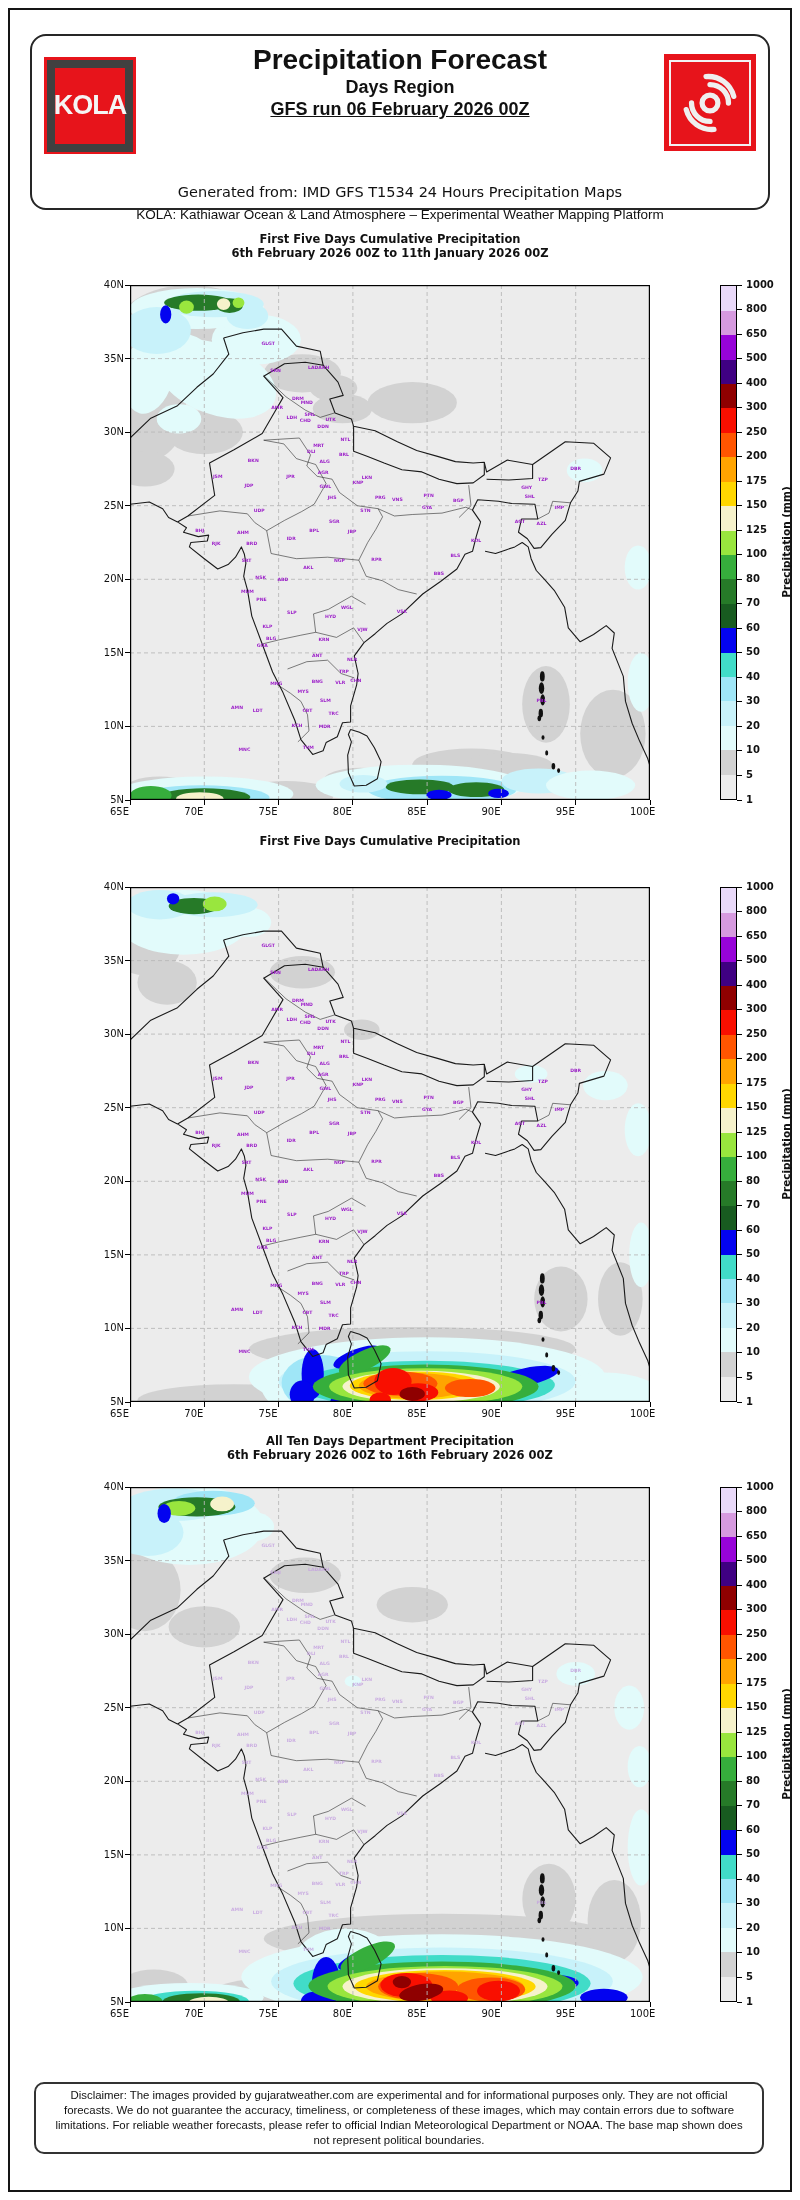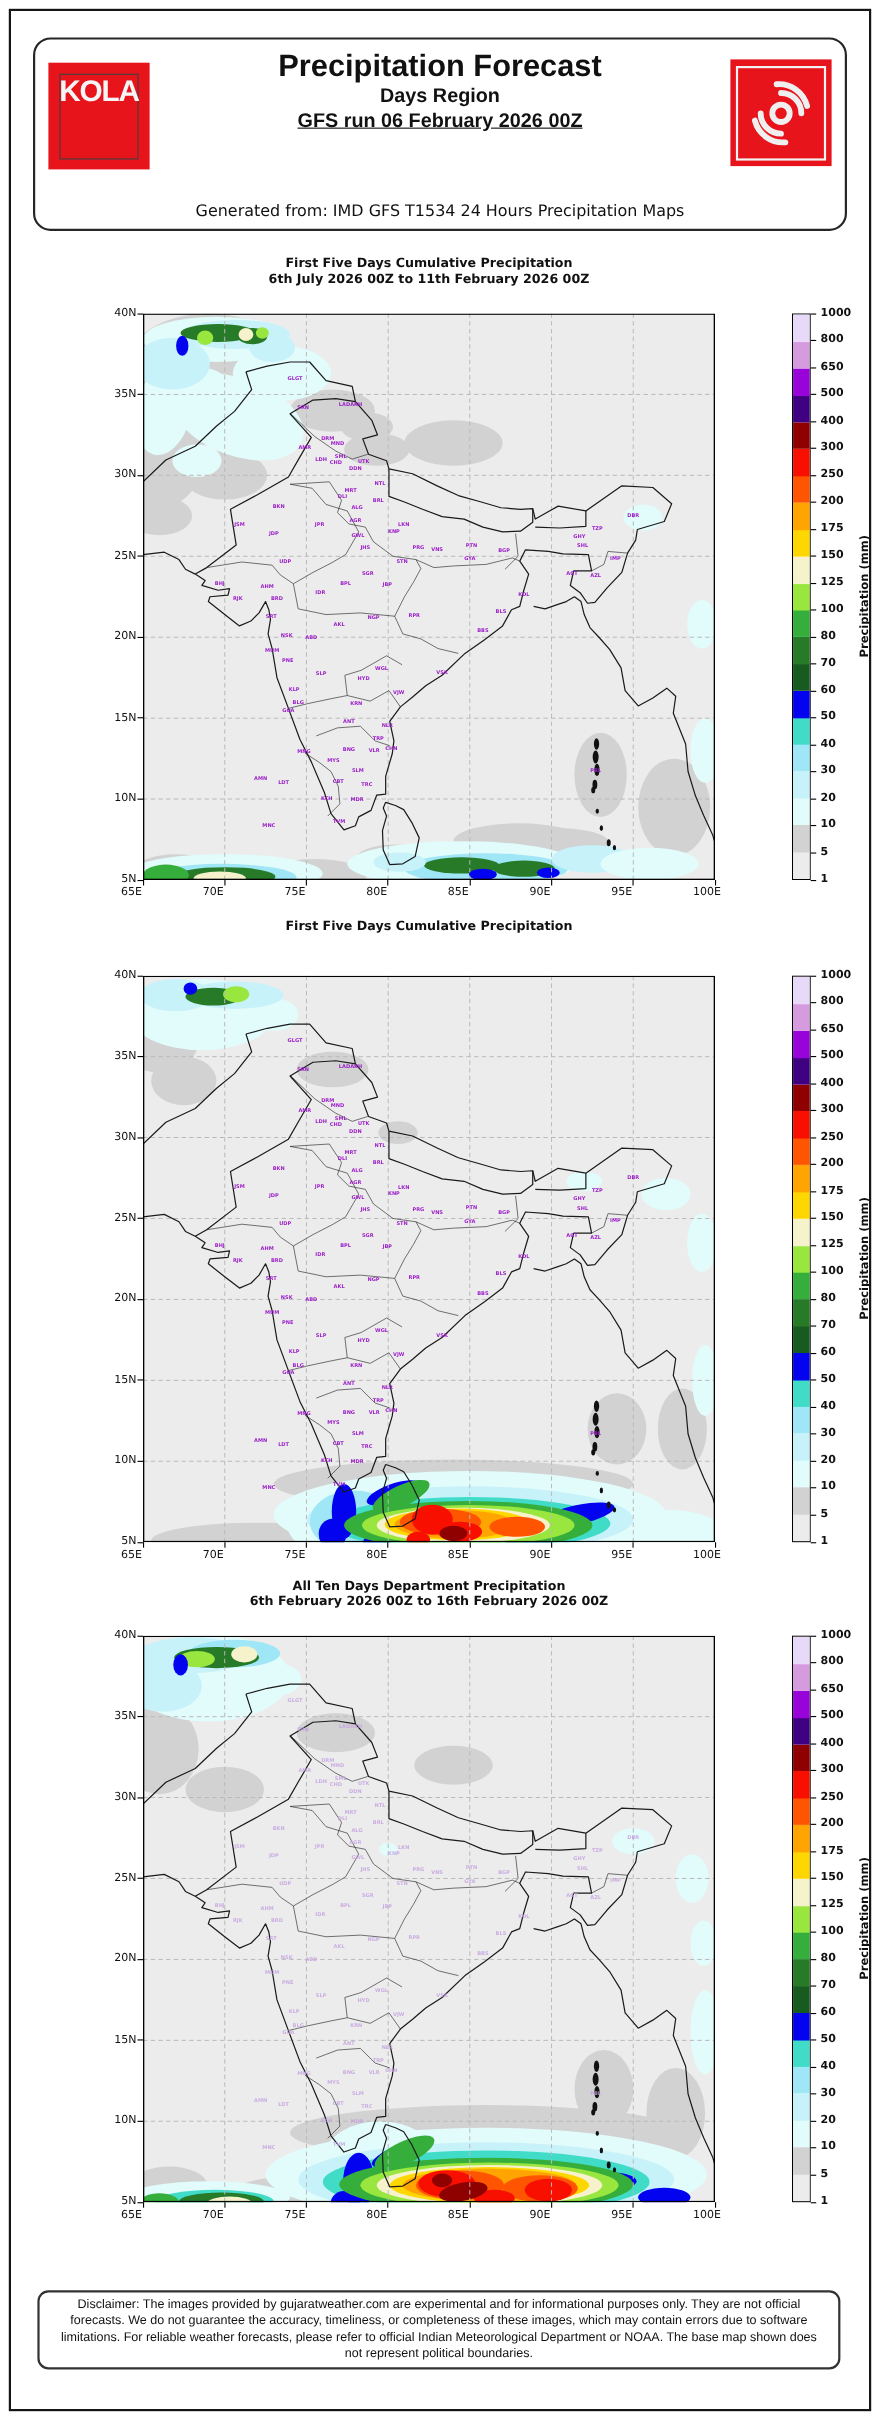--- a/index.html
+++ b/index.html
@@ -5,21 +5,21 @@
   html,body{margin:0;padding:0;background:#fff;}
   body{width:800px;height:2200px;position:relative;font-family:"DejaVu Sans",sans-serif;color:#111;overflow:hidden;}
   .frame{position:absolute;left:8px;top:8px;width:780px;height:2180px;border:2px solid #151515;pointer-events:none;}
 
   
   .header-box{position:absolute;left:30px;top:34px;width:736px;height:172px;border:2px solid #262626;border-radius:16px;background:#fff;}
   .logo{position:absolute;width:92px;height:97px;}
   .logo-left{left:12px;top:21px;}
   .logo-right{right:12px;top:18px;}
   .logo-red{width:100%;height:100%;display:flex;align-items:center;justify-content:center;}
-  .kola-inner{width:70px;height:76px;border:1px solid #404040;display:flex;align-items:flex-start;justify-content:center;}
+  .kola-inner{width:70px;height:76px;border:8px solid #404040;display:flex;align-items:center;justify-content:center;}
   .kola-txt{color:#f5f5f5;font-family:"Liberation Sans",sans-serif;font-weight:bold;font-size:27px;letter-spacing:-1px;}
   .cyc-inner{width:78px;height:82px;border:2px solid #f2f2f2;display:flex;align-items:center;justify-content:center;}
   .header-text{position:absolute;left:120px;right:120px;top:8px;text-align:center;}
   .h-title{font-family:"Liberation Sans",sans-serif;font-weight:bold;font-size:28px;line-height:32px;}
   .h-region{font-family:"Liberation Sans",sans-serif;font-weight:bold;font-size:18px;line-height:22px;}
   .h-run{font-family:"Liberation Sans",sans-serif;font-weight:bold;font-size:18px;line-height:22px;text-decoration:underline;}
   .h-src{font-family:"Liberation Sans",sans-serif;font-size:17px;line-height:21px;}
   .h-gen{position:absolute;left:0;right:0;top:113px;text-align:center;font-family:"DejaVu Sans",sans-serif;font-size:14.5px;line-height:18px;}
   .h-plat{position:absolute;left:0;right:0;top:136px;text-align:center;font-family:"Liberation Sans",sans-serif;font-size:13.5px;line-height:17px;}
   .header-text2{position:absolute;left:6px;right:6px;top:34px;height:130px;}
@@ -71,27 +71,28 @@
       </div>
     </div>
   </div>
   <div class="header-text">
     <div class="h-title">Precipitation Forecast</div>
     <div class="h-region">Days Region</div>
     <div class="h-run">GFS run 06 February 2026 00Z</div>
   </div>
   <div class="header-text2">
     <div class="h-gen">Generated from: IMD GFS T1534 24 Hours Precipitation Maps</div>
+    <div class="h-plat">KOLA: Kathiawar Ocean &amp; Land Atmosphere – Experimental Weather Mapping Platform</div>
   </div>
 </div>
 
 <section class="chart" id="chart-0">
   <div class="chart-title">
     <div>First Five Days Cumulative Precipitation</div>
-    <div>6th July 2026 00Z to 11th February 2026 00Z</div>
+    <div>6th February 2026 00Z to 11th January 2026 00Z</div>
   </div>
   <div class="plot">
       <svg width="520" height="515" viewBox="0 0 520 515">
         <rect x="0" y="0" width="520" height="515" fill="#ececec"></rect>
         <ellipse cx="59.4" cy="47.1" rx="74.3" ry="47.1" fill="#d2d2d2"></ellipse>
         <ellipse cx="14.9" cy="125.1" rx="41.6" ry="51.5" fill="#d2d2d2"></ellipse>
         <ellipse cx="74.3" cy="147.1" rx="38.6" ry="22.1" fill="#d2d2d2"></ellipse>
         <ellipse cx="14.9" cy="183.9" rx="29.7" ry="17.7" fill="#d2d2d2"></ellipse>
         <ellipse cx="172.3" cy="88.3" rx="38.6" ry="19.1" fill="#d2d2d2"></ellipse>
         <ellipse cx="203.5" cy="103.0" rx="23.8" ry="13.2" fill="#d2d2d2"></ellipse>

